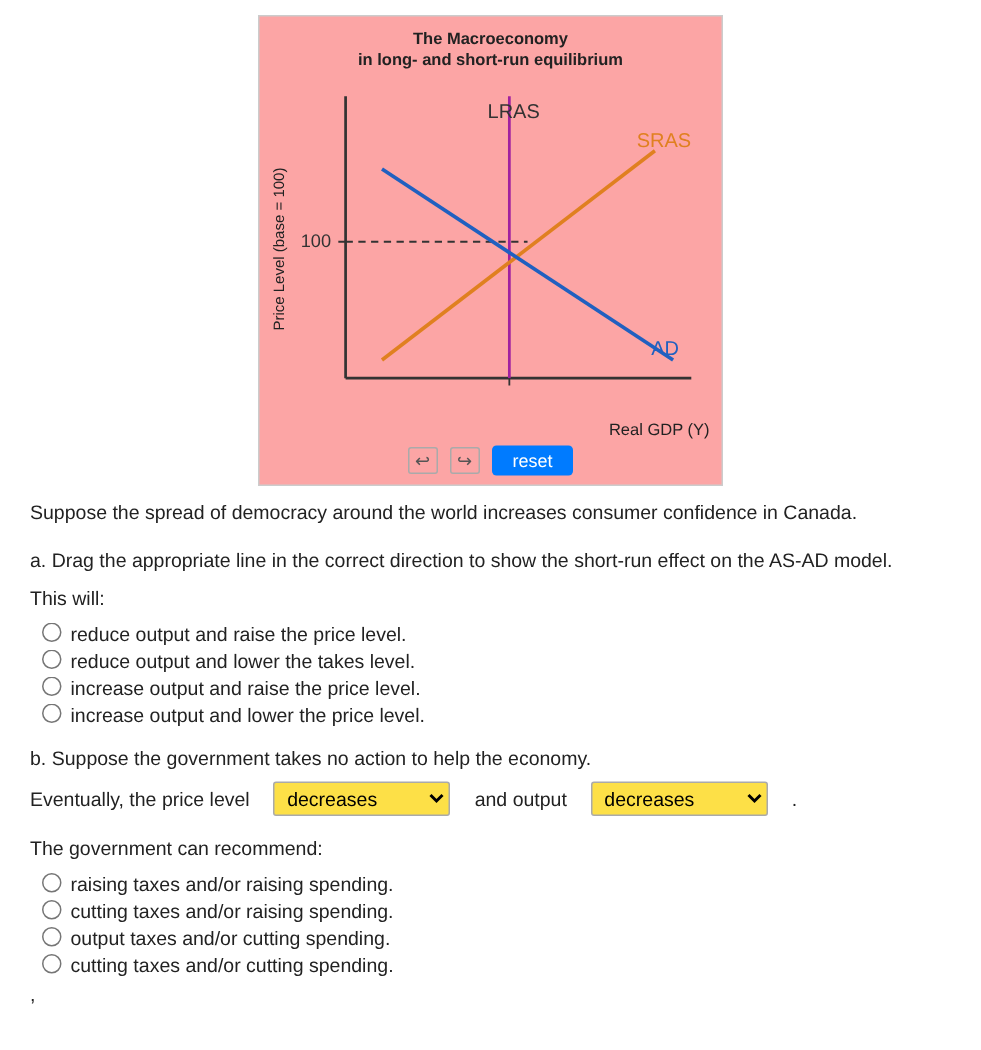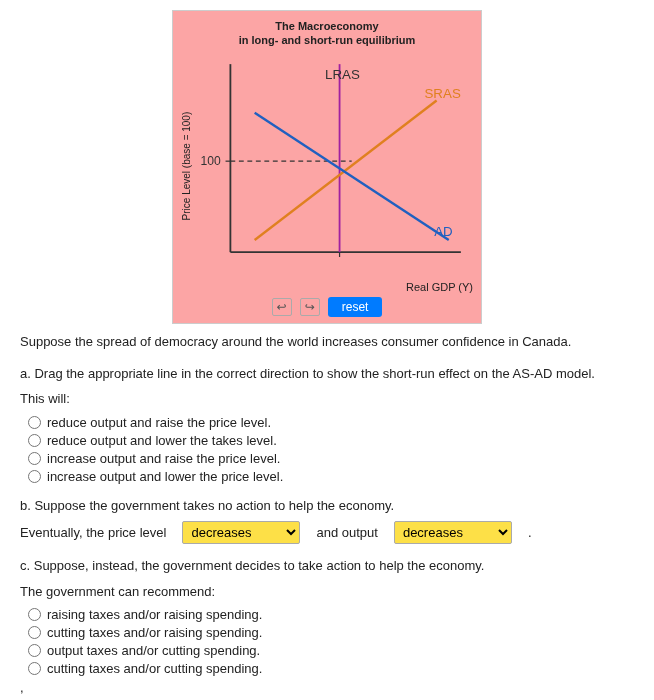--- a/index.html
+++ b/index.html
@@ -82,21 +82,21 @@
       margin-bottom: 6px;
       font-size: 13px;
       line-height: 1.5;
     }
     .radio-group {
       margin-left: 8px;
       margin-bottom: 4px;
     }
     .radio-item {
       display: flex;
-      align-items: center;
+      align-items: flex-start;
       gap: 6px;
       margin-bottom: 3px;
       font-size: 13px;
     }
     .radio-item input[type="radio"] {
       margin: 0;
       width: 13px;
       height: 13px;
     }
     .inline-select-group {
@@ -202,21 +202,20 @@
     <select class="dropdown">
       <option>decreases</option>
       <option>increases</option>
       <option>stays the same</option>
     </select>
     <span>.</span>
   </div>
 </div>
 
 <div class="section">
-  <p class="question-text">c. Suppose, instead, the government decides to take action to help the economy.</p>
   <p class="question-text">The government can recommend:</p>
   <div class="radio-group">
     <label class="radio-item">
       <input type="radio" name="partc" style="">
       <span>raising taxes and/or raising spending.</span>
     </label>
     <label class="radio-item">
       <input type="radio" name="partc" style="">
       <span>cutting taxes and/or raising spending.</span>
     </label>

